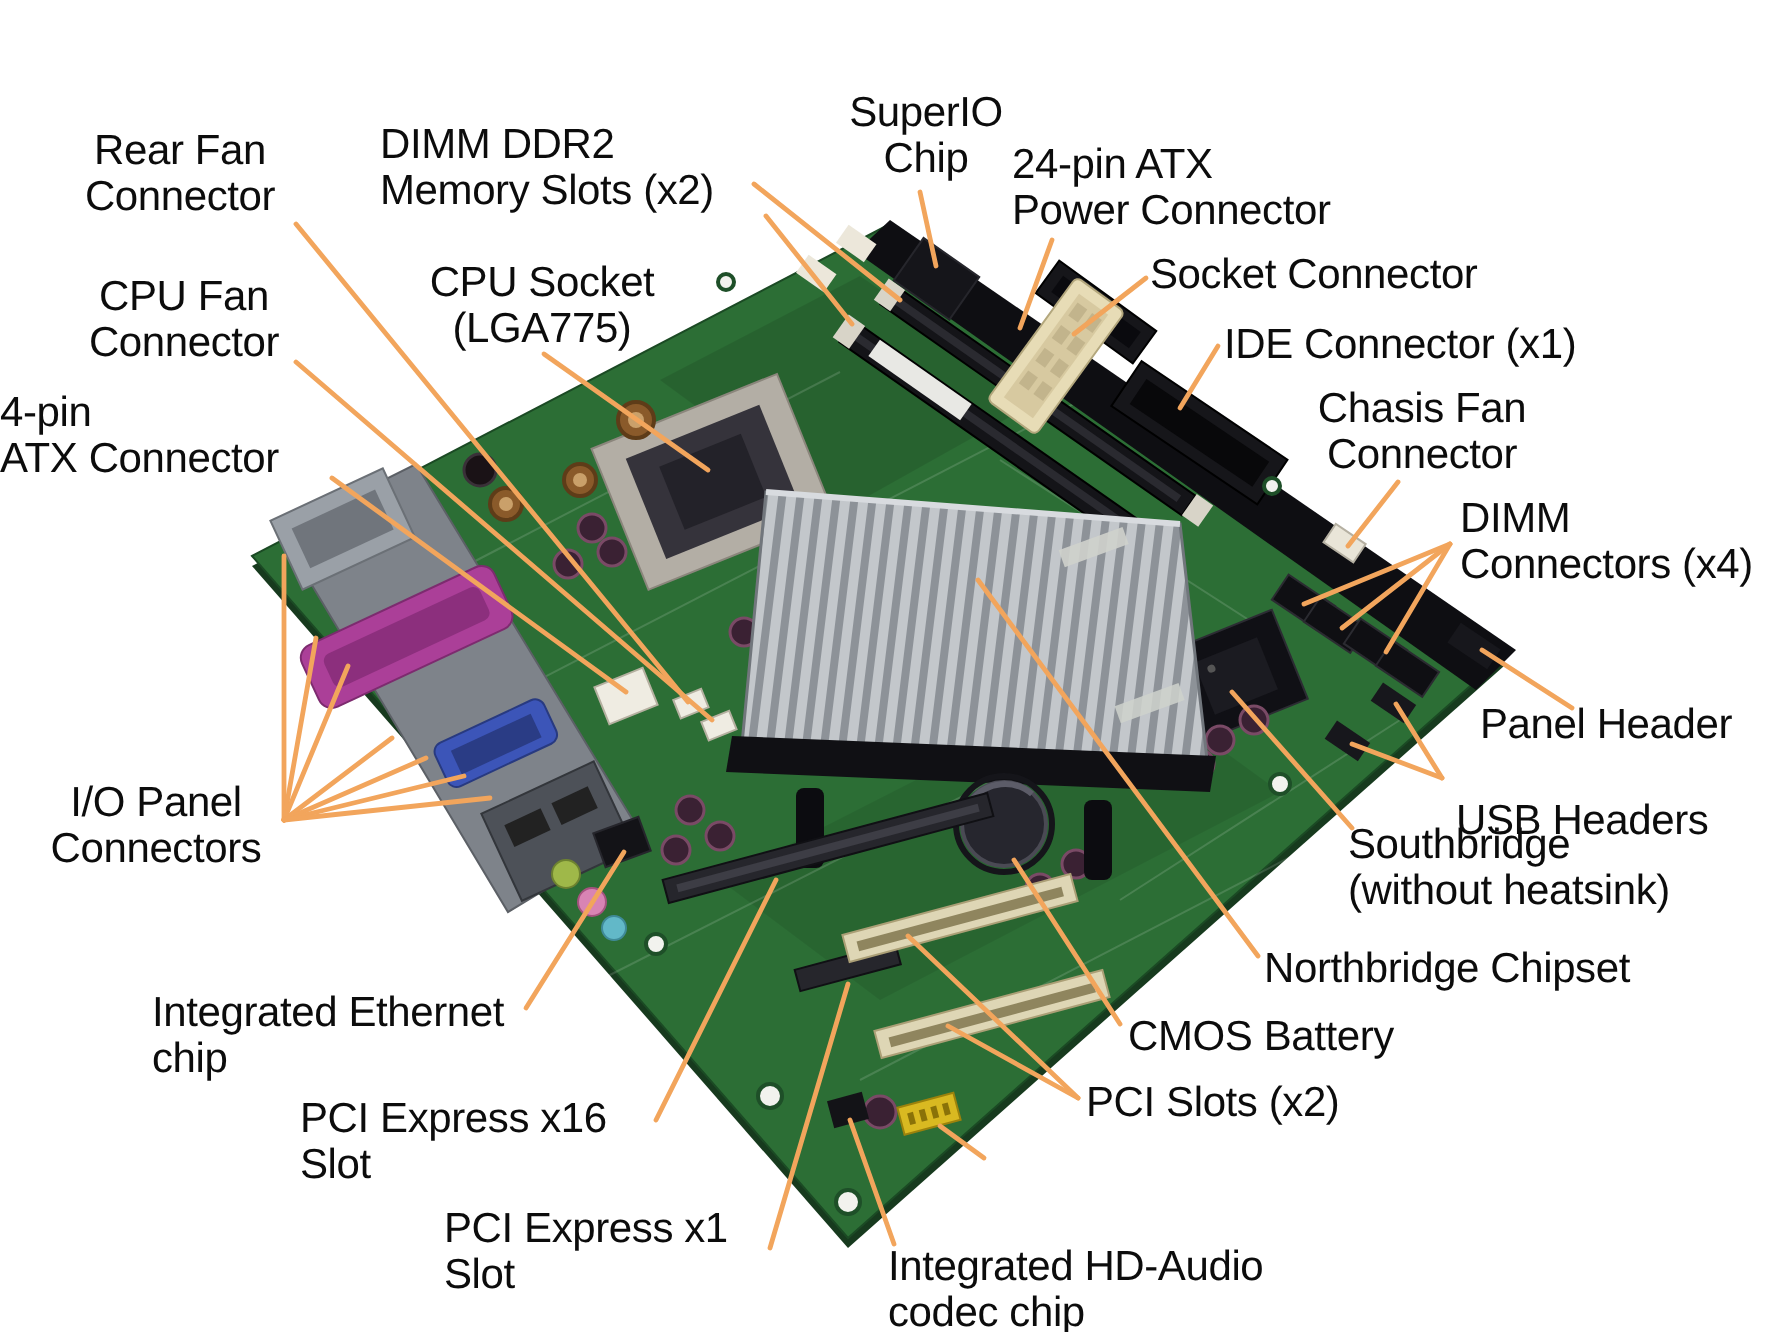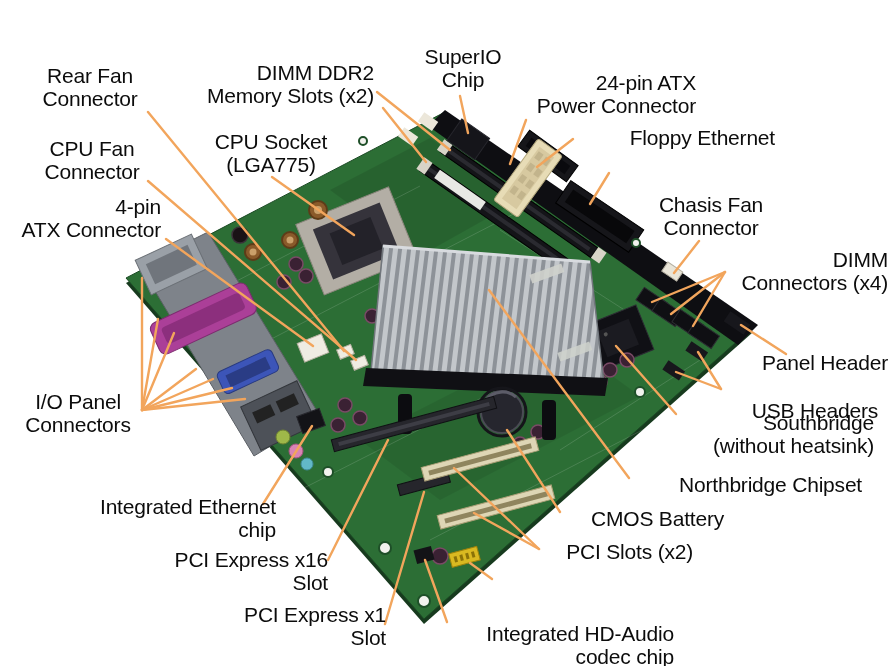--- a/index.html
+++ b/index.html
@@ -15,21 +15,21 @@
     font-family:"Liberation Sans", sans-serif;
     margin-top:20px;
   }
   .stage svg{position:absolute;left:0;top:0;}
   .label{
     position:absolute;
     font-size:21px;line-height:23px;letter-spacing:-0.2px;
     color:var(--label-text);
     white-space:pre-line;
   }
-  .c{text-align:center}.r{text-align:right}.l{text-align:right}
+  .c{text-align:center}.r{}.l{text-align:left}
   #leader-lines line{stroke:var(--leader-line);stroke-width:2.4;stroke-linecap:round;}
 </style>
 </head>
 <body>
 
 <div class="stage">
 
 <svg width="888" height="666" viewBox="0 0 888 666">
   <defs>
     <pattern id="fins" width="9" height="9" patternUnits="userSpaceOnUse" patternTransform="rotate(7)">
@@ -321,21 +321,22 @@
 <div class="label r" style="left:0px;top:175px;width:161px">4-pin
 ATX Connector</div>
 <div class="label r" style="left:190px;top:41px;width:184px">DIMM DDR2
 Memory Slots (x2)</div>
 <div class="label c" style="left:204px;top:110px;width:134px">CPU Socket
 (LGA775)</div>
 <div class="label c" style="left:416px;top:25px;width:94px">SuperIO
 Chip</div>
 <div class="label l" style="left:506px;top:51px;width:190px">24-pin ATX
 Power Connector</div>
-<div class="label l" style="left:575px;top:106px;width:200px">Floppy Ethernet</div>
+<div class="label l" style="left:575px;top:106px;width:200px">Socket Connector</div>
+<div class="label l" style="left:612px;top:141px;width:210px">IDE Connector (x1)</div>
 <div class="label c" style="left:650px;top:173px;width:122px">Chasis Fan
 Connector</div>
 <div class="label l" style="left:730px;top:228px;width:158px">DIMM
 Connectors (x4)</div>
 <div class="label l" style="left:740px;top:331px;width:148px">Panel Header</div>
 <div class="label l" style="left:728px;top:379px;width:150px">USB Headers</div>
 <div class="label l" style="left:674px;top:391px;width:200px">Southbridge
 (without heatsink)</div>
 <div class="label l" style="left:564px;top:487px;width:160px">CMOS Battery</div>
 <div class="label l" style="left:632px;top:453px;width:230px">Northbridge Chipset</div>

